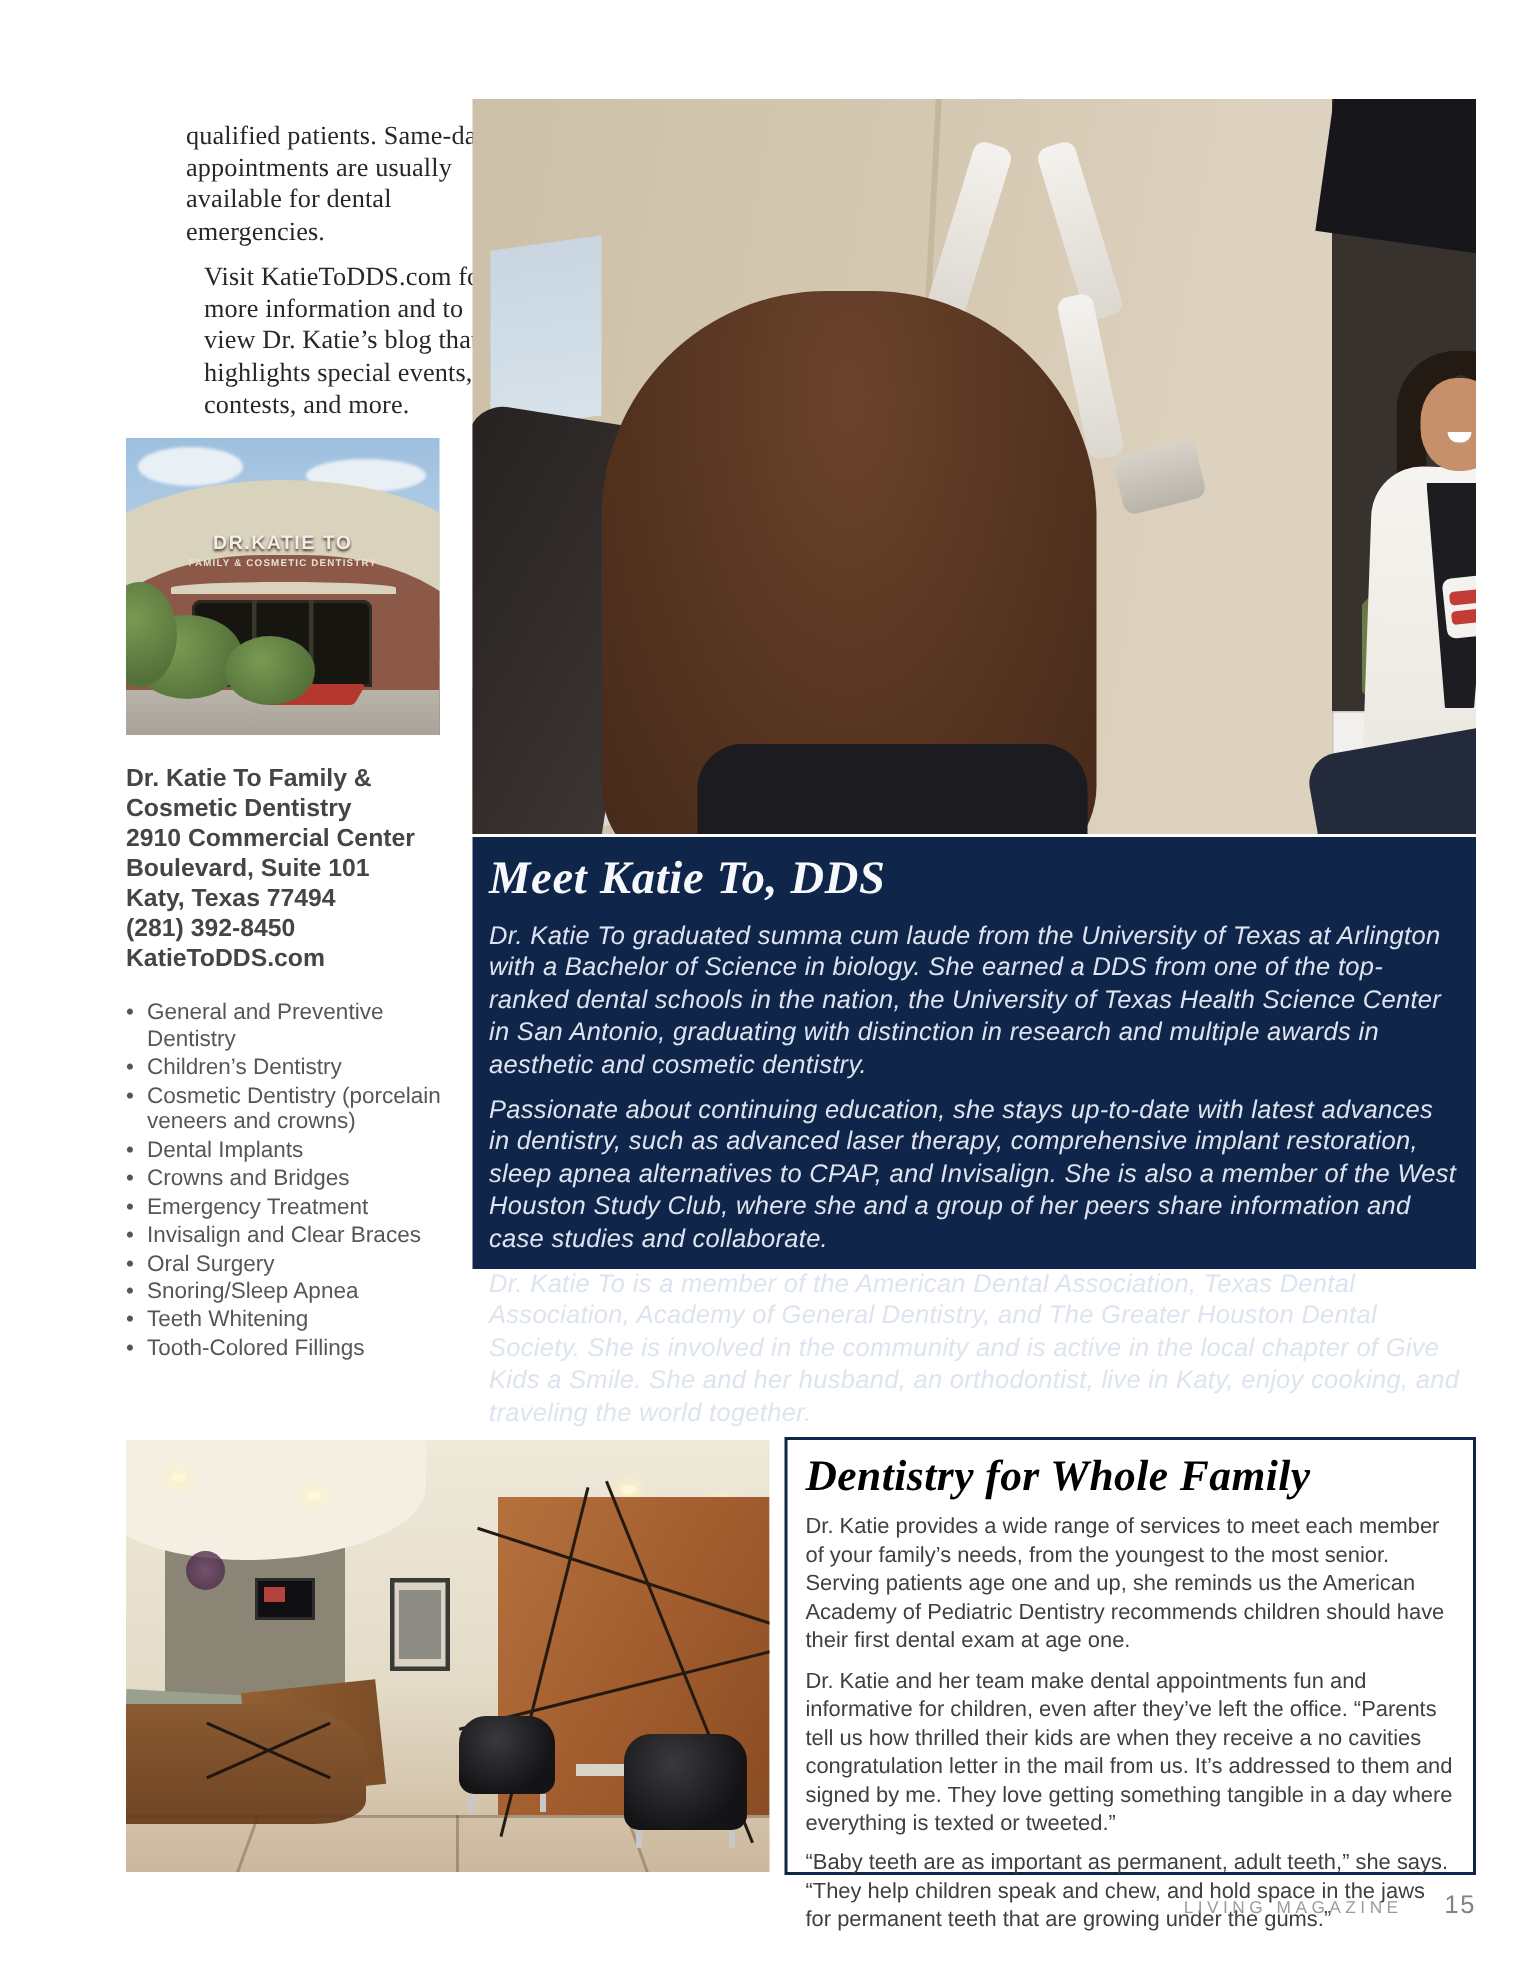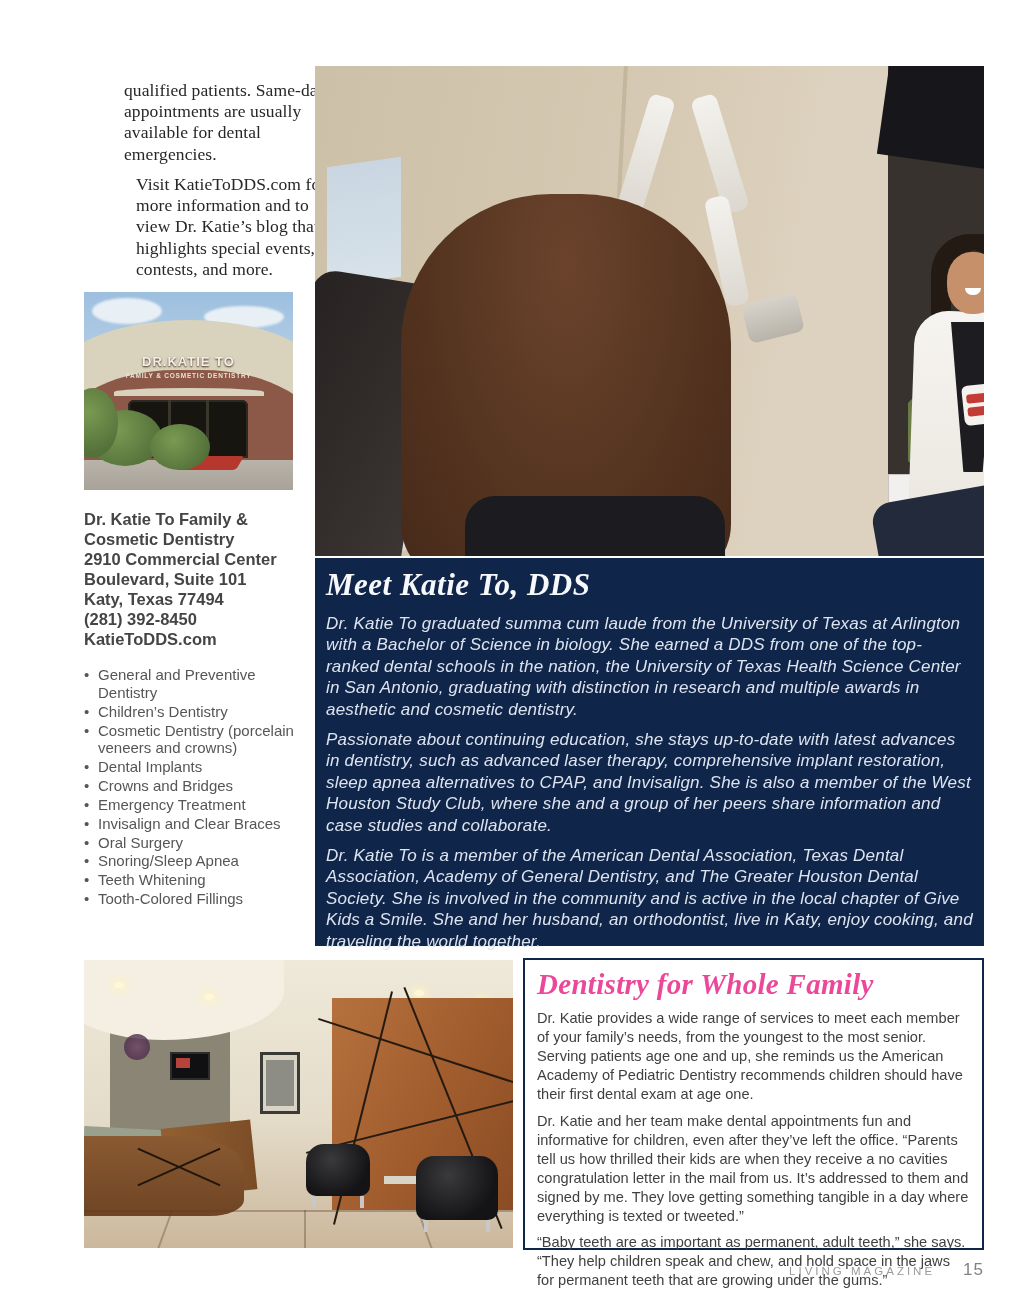--- a/index.html
+++ b/index.html
@@ -14,21 +14,21 @@
   .services li{position:relative;padding-left:14px;margin-bottom:1px;}
   .services li::before{content:"•";position:absolute;left:0;top:0;color:#565656;}
 
   
   .navy-panel{background:#10254a;color:#dde4ef;padding:7px 11px 6px 11px;box-sizing:border-box;}
   .navy-panel h1{font-family:"Liberation Serif",serif;font-style:italic;font-weight:bold;font-size:31px;color:#f6f8fb;margin:2px 0 10px 0;letter-spacing:.5px;}
   .navy-panel p{font-size:17px;line-height:1.26;margin:0 0 9px 0;letter-spacing:.2px;font-style:italic;}
 
   
   .family-box{border:2px solid #10254a;background:#ffffff;box-sizing:border-box;padding:8px 12px 6px 12px;}
-  .family-box h2{font-family:"Liberation Serif",serif;font-style:italic;font-weight:bold;font-size:29px;color:#ec4899;margin:0 0 8px 0;letter-spacing:.3px;}
+  .family-box h2{font-family:"Liberation Serif",serif;font-style:italic;font-weight:bold;font-size:29px;color:#000000;margin:0 0 8px 0;letter-spacing:.3px;}
   .family-box p{font-size:14.6px;line-height:1.31;margin:0 0 7px 0;color:#3f3f3f;}
 
   
   .footer{right:40px;top:1260px;color:#9b9b9b;display:flex;align-items:baseline;}
   .footer .mag{font-size:11.5px;letter-spacing:3px;}
   .footer .num{font-size:17px;color:#828282;margin-left:28px;letter-spacing:1px;}
 
   
   .main-photo{left:315px;top:66px;width:669px;height:490px;overflow:hidden;background:linear-gradient(100deg,#cdc0a8 0%,#d6c9b3 45%,#ddd2bf 70%);}
   .mp-corner{left:296px;top:0;width:4px;height:490px;background:linear-gradient(#c4b69c,#cfc2ab);transform:skewX(-3deg);}
@@ -170,21 +170,21 @@
   <div class="abs mp-dentist-head"></div>
   <div class="abs mp-smile"></div>
   <div class="abs mp-model"></div>
   <div class="abs mp-pants"></div>
 
   <div class="abs mp-chair"></div>
   <div class="abs mp-patient-hair"></div>
   <div class="abs mp-patient-shoulder"></div>
 </div>
 
-<div class="abs navy-panel" style="left:315px;top:558px;width:669px;height:388px;">
+<div class="abs navy-panel" style="left:315px;top:558px;width:669px;height:288px;">
   <h1>Meet Katie To, DDS</h1>
   <p>Dr. Katie To graduated summa cum laude from the University of Texas at Arlington with a Bachelor of Science in biology. She earned a DDS from one of the top-ranked dental schools in the nation, the University of Texas Health Science Center in San Antonio, graduating with distinction in research and multiple awards in aesthetic and cosmetic dentistry.</p>
   <p>Passionate about continuing education, she stays up-to-date with latest advances in dentistry, such as advanced laser therapy, comprehensive implant restoration, sleep apnea alternatives to CPAP, and Invisalign. She is also a member of the West Houston Study Club, where she and a group of her peers share information and case studies and collaborate.</p>
   <p>Dr. Katie To is a member of the American Dental Association, Texas Dental Association, Academy of General Dentistry, and The Greater Houston Dental Society. She is involved in the community and is active in the local chapter of Give Kids a Smile. She and her husband, an orthodontist, live in Katy, enjoy cooking, and traveling the world together.</p>
 </div>
 
 <div class="abs interior-photo">
   <div class="abs ip-backwall"></div>
   <div class="abs ip-ceilwhite"></div>
   <div class="abs ip-lattice"></div>

